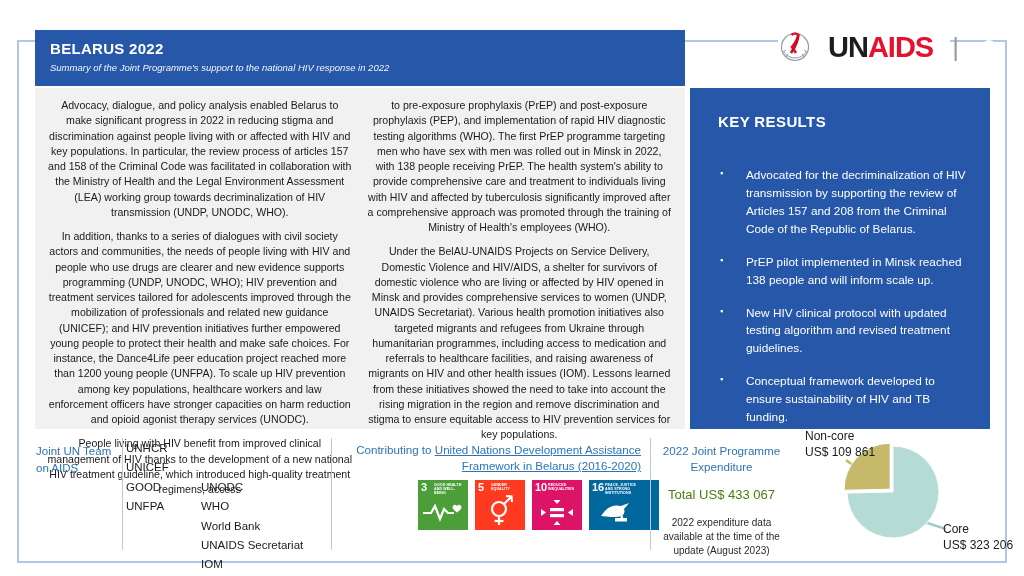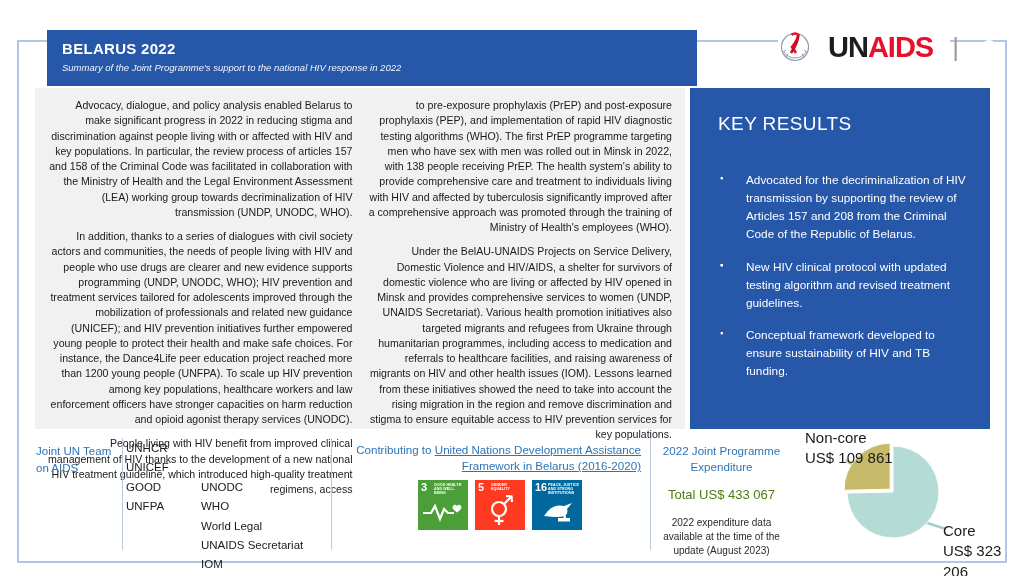--- a/index.html
+++ b/index.html
@@ -6,21 +6,21 @@
   body{
     width:1024px;height:576px;position:relative;background:#ffffff;
     font-family:"Liberation Sans", sans-serif;color:#1a1a1a;overflow:hidden;
   }
   .frame{
     position:absolute;left:17px;top:40px;width:986px;height:519px;
     border:2px solid #aec6e8;background:transparent;
   }
   
   .header-bar{
-    position:absolute;left:47px;top:30px;width:650px;height:56px;
+    position:absolute;left:35px;top:30px;width:650px;height:56px;
     background:#2657a8;color:#fff;padding:10px 0 16px 15px;box-sizing:border-box;
   }
   .header-title{font-size:15px;font-weight:bold;letter-spacing:.3px;}
   .header-sub{font-size:9.5px;font-style:italic;margin-top:5px;color:#f2f5fb;}
   
   .logo{
     position:absolute;left:778px;top:24px;width:172px;height:46px;background:#fff;
     display:flex;align-items:center;gap:16px;
   }
   .logo-wordmark{font-size:29px;font-weight:bold;letter-spacing:-1px;line-height:1;}
@@ -32,53 +32,53 @@
     background:conic-gradient(#e5243b 0 5.9%,#dda63a 0 11.8%,#4c9f38 0 17.6%,#c5192d 0 23.5%,#ff3a21 0 29.4%,#26bde2 0 35.3%,#fcc30b 0 41.2%,#a21942 0 47.1%,#fd6925 0 52.9%,#dd1367 0 58.8%,#fd9d24 0 64.7%,#bf8b2e 0 70.6%,#3f7e44 0 76.5%,#0a97d9 0 82.4%,#56c02b 0 88.2%,#00689d 0 94.1%,#19486a 0 100%);
     position:relative;
   }
   .sdg-wheel::after{content:"";position:absolute;left:6px;top:6px;width:14px;height:14px;border-radius:50%;background:#fff;}
   
   .body-panel{
     position:absolute;left:35px;top:88px;width:650px;height:341px;
     background:#f1f1f1;box-sizing:border-box;padding:10px 13px 8px 12px;
     display:flex;gap:14px;
   }
-  .body-col{width:50%;font-size:10.6px;line-height:1.44;text-align:right;color:#1a1a1a;}
+  .body-col{width:50%;font-size:10.6px;line-height:1.44;text-align:center;color:#1a1a1a;}
   .body-col p{margin:0 0 9px 0;}
   
   .key-results{
     position:absolute;left:690px;top:88px;width:300px;height:341px;
     background:#2657a8;color:#fff;box-sizing:border-box;padding:25px 24px 0 28px;
   }
-  .kr-title{font-size:19px;font-weight:normal;letter-spacing:.4px;}
+  .kr-title{font-size:15px;font-weight:bold;letter-spacing:.4px;}
   .kr-list{margin:37px 0 0 0;padding:0;list-style:none;}
   .kr-list li{position:relative;padding-left:28px;font-size:11.8px;line-height:1.52;margin-bottom:15px;}
   .kr-bullet{position:absolute;left:2px;top:0;font-size:9px;}
   
   .vdiv{position:absolute;top:438px;height:112px;width:1px;background:#bcc9dc;}
   .joint-label{position:absolute;left:36px;top:443px;width:80px;text-align:left;color:#2e74b5;font-size:11.5px;line-height:1.45;}
   .agency-col{position:absolute;top:440px;font-size:11.5px;line-height:1.5;color:#1a1a1a;}
   .agency-col div{margin-bottom:2px;}
   .contributing{position:absolute;left:338px;top:442px;width:303px;text-align:right;color:#2e74b5;font-size:11.6px;line-height:1.4;}
   .contributing a{color:#2e74b5;text-decoration:underline;cursor:pointer;}
   .sdg-row{position:absolute;left:418px;top:480px;display:flex;gap:7px;}
   .sdg-tile{width:50px;height:50px;position:relative;color:#fff;overflow:hidden;}
   .sdg-num{position:absolute;left:3px;top:1px;font-size:11px;font-weight:bold;line-height:1.1;}
   .sdg-label{position:absolute;left:16px;top:3px;width:32px;font-size:3.6px;font-weight:bold;line-height:1.15;letter-spacing:.1px;}
   .sdg-tile svg{position:absolute;left:0;top:0;}
   .sdg3{background:#4c9f38;}
   .sdg5{background:#ff3a21;}
   .sdg10{background:#dd1367;}
-  .sdg16{background:#00689d;}
+  .sdg16{background:#00689d;padding-left:20px;}
   .expenditure{position:absolute;left:653px;top:443px;width:137px;text-align:center;}
   .exp-title{color:#2e74b5;font-size:11.6px;line-height:1.35;}
   .exp-total{color:#4d7c0f;font-size:13px;margin-top:13px;}
   .exp-note{color:#2b2b2b;font-size:10px;line-height:1.4;margin-top:14px;}
   .pie-wrap{position:absolute;left:790px;top:425px;width:220px;height:140px;}
-  .pie-label{position:absolute;font-size:15px;line-height:1.35;color:#1a1a1a;}
+  .pie-label{position:absolute;font-size:12px;line-height:1.35;color:#1a1a1a;}
   .pie-label-noncore{left:805px;top:428px;}
   .pie-label-core{left:943px;top:521px;}
   
   .emblem{width:34px;height:34px;position:relative;flex:0 0 auto;}
 </style>
 </head>
 <body>
 
 <div class="frame"></div>
 
@@ -116,39 +116,39 @@
   <div class="body-col">
     <p>to pre-exposure prophylaxis (PrEP) and post-exposure prophylaxis (PEP), and implementation of rapid HIV diagnostic testing algorithms (WHO). The first PrEP programme targeting men who have sex with men was rolled out in Minsk in 2022, with 138 people receiving PrEP. The health system's ability to provide comprehensive care and treatment to individuals living with HIV and affected by tuberculosis significantly improved after a comprehensive approach was promoted through the training of Ministry of Health's employees (WHO).</p>
     <p>Under the BelAU-UNAIDS Projects on Service Delivery, Domestic Violence and HIV/AIDS, a shelter for survivors of domestic violence who are living or affected by HIV opened in Minsk and provides comprehensive services to women (UNDP, UNAIDS Secretariat). Various health promotion initiatives also targeted migrants and refugees from Ukraine through humanitarian programmes, including access to medication and referrals to healthcare facilities, and raising awareness of migrants on HIV and other health issues (IOM). Lessons learned from these initiatives showed the need to take into account the rising migration in the region and remove discrimination and stigma to ensure equitable access to HIV prevention services for key populations.</p>
   </div>
 </div>
 
 <div class="key-results">
   <div class="kr-title">KEY RESULTS</div>
   <ul class="kr-list">
     <li><span class="kr-bullet">▪</span><span>Advocated for the decriminalization of HIV transmission by supporting the review of Articles 157 and 208 from the Criminal Code of the Republic of Belarus.</span></li>
-    <li><span class="kr-bullet">▪</span></li>
+    <li><span class="kr-bullet">▪</span><span>PrEP pilot implemented in Minsk reached 138 people and will inform scale up.</span></li>
     <li><span class="kr-bullet">▪</span><span>New HIV clinical protocol with updated testing algorithm and revised treatment guidelines.</span></li>
     <li><span class="kr-bullet">▪</span><span>Conceptual framework developed to ensure sustainability of HIV and TB funding.</span></li>
   </ul>
 </div>
 
 <div class="joint-label">Joint UN Team on AIDS</div>
 <div class="vdiv" style="left:122px;"></div>
 
 <div class="agency-col" style="left:126px;">
   <div>UNHCR</div>
   <div>UNICEF</div>
   <div>GOOD</div>
   <div>UNFPA</div>
 </div>
 <div class="agency-col" style="left:201px;margin-top:39px;">
   <div>UNODC</div>
   <div>WHO</div>
-  <div>World Legal</div>
+  <div>World Bank</div>
   <div>UNAIDS Secretariat</div>
   <div>IOM</div>
 </div>
 <div class="vdiv" style="left:331px;"></div>
 
 <div class="contributing"><span>Contributing to </span><a>United Nations Development Assistance Framework in Belarus (2016-2020)</a></div>
 
 <div class="sdg-row">
   <div class="sdg-tile sdg3">
     <span class="sdg-num">3</span>
@@ -160,20 +160,32 @@
   </div>
   <div class="sdg-tile sdg5">
     <span class="sdg-num">5</span>
     <span class="sdg-label">GENDER EQUALITY</span>
     <svg width="50" height="50" viewBox="0 0 50 50">
       <circle cx="24" cy="29" r="7" fill="none" stroke="#fff" stroke-width="2.2"></circle>
       <line x1="24" y1="36" x2="24" y2="45" stroke="#fff" stroke-width="2.2"></line>
       <line x1="19.5" y1="41" x2="28.5" y2="41" stroke="#fff" stroke-width="2.2"></line>
       <line x1="29" y1="24" x2="36" y2="17" stroke="#fff" stroke-width="2.2"></line>
       <polyline points="31,16 36.5,16.5 37,22" fill="none" stroke="#fff" stroke-width="2.2"></polyline>
+    </svg>
+  </div>
+  <div class="sdg-tile sdg10">
+    <span class="sdg-num">10</span>
+    <span class="sdg-label">REDUCED INEQUALITIES</span>
+    <svg width="50" height="50" viewBox="0 0 50 50">
+      <rect x="18" y="28" width="14" height="3.2" fill="#fff"></rect>
+      <rect x="18" y="34" width="14" height="3.2" fill="#fff"></rect>
+      <polygon points="14,32.5 9,29 9,36" fill="#fff"></polygon>
+      <polygon points="36,32.5 41,29 41,36" fill="#fff"></polygon>
+      <polygon points="25,24 21.5,20 28.5,20" fill="#fff"></polygon>
+      <polygon points="25,41 21.5,45 28.5,45" fill="#fff"></polygon>
     </svg>
   </div>
   <div class="sdg-tile sdg16">
     <span class="sdg-num">16</span>
     <span class="sdg-label">PEACE, JUSTICE AND STRONG INSTITUTIONS</span>
     <svg width="50" height="50" viewBox="0 0 50 50">
       <path d="M12,36 q8,-13 20,-10 l8,-3 -5,6 q3,9 -13,8 z" fill="#fff"></path>
       <rect x="26" y="38" width="12" height="3.5" fill="#fff"></rect>
       <line x1="31" y1="30" x2="33" y2="38" stroke="#fff" stroke-width="2.5"></line>
     </svg>

